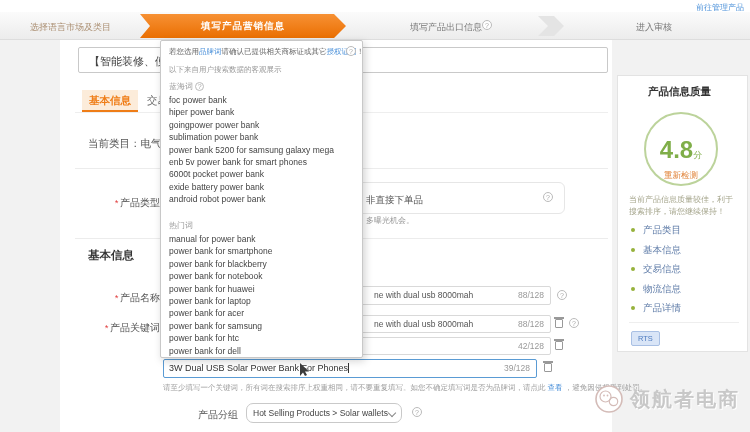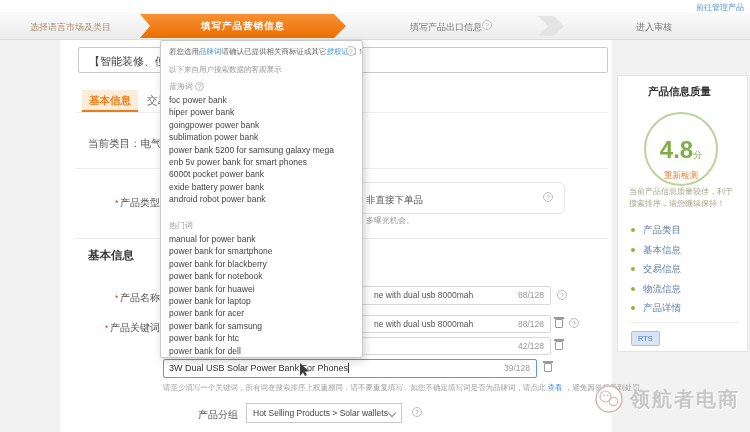--- a/index.html
+++ b/index.html
@@ -84,21 +84,21 @@
   .kw1-q { position:absolute; left:569px; top:318px; }
   .kw2-trash { left:555px; top:341px; }
   .kw3-trash { left:544px; top:363px; }
 
   .kw-hint { position:absolute; left:163px; top:383px; width:450px; font-size:7.5px; color:#a0a0a0; white-space:nowrap; }
   .kw-hint .see { color:#4a90d9; font-weight:normal; cursor:pointer; }
 
   
   .group-label { left:178px; top:408px; width:60px; }
   .group-select { position:absolute; left:246px; top:403px; width:156px; height:20px; background:#fff;
-                  border:1px solid #c9c9c9; border-radius:0; cursor:pointer; }
+                  border:1px solid #c9c9c9; border-radius:7px; cursor:pointer; }
   .group-select .gval { position:absolute; left:6px; top:4px; font-size:8.5px; color:#444; white-space:nowrap; }
   .chevron-down { position:absolute; right:6px; top:6px; width:6px; height:6px;
                   border-right:1px solid #888; border-bottom:1px solid #888; transform:rotate(45deg); }
   .group-q { position:absolute; left:412px; top:407px; }
 
   
   .suggest { position:absolute; left:160px; top:40px; width:203px; height:318px; background:#fff;
              border:1px solid #c8c8c8; border-radius:2px; box-shadow:2px 3px 8px rgba(0,0,0,.18); z-index:10; }
   .sg-notice { position:absolute; left:8px; top:6px; font-size:7.5px; color:#666; white-space:nowrap; }
   .sg-notice .hl { color:#4a90d9; cursor:pointer; }
@@ -114,21 +114,21 @@
 
   
   .quality { position:absolute; left:617px; top:75px; width:131px; height:277px; background:#fff;
              border:1px solid #e3e3e3; z-index:1; }
   .q-title { position:absolute; left:30px; top:9px; font-size:10.5px; font-weight:bold; color:#333; white-space:nowrap; }
   .q-circle { position:absolute; left:26px; top:36px; width:74px; height:74px; border:2px solid #bcd39b;
               border-radius:50%; text-align:center; }
   .q-score { margin-top:24px; font-size:24px; font-weight:bold; color:#7fae49; line-height:24px; }
   .q-score small { font-size:9px; font-weight:normal; color:#7fae49; }
   .q-recheck { font-size:8.5px; color:#e2873f; margin-top:3px; cursor:pointer; }
-  .q-desc { position:absolute; left:11px; top:110px; width:110px; font-size:8px; color:#a5a58c; line-height:1.55; }
+  .q-desc { position:absolute; left:11px; top:118px; width:110px; font-size:8px; color:#a5a58c; line-height:1.55; }
   .q-items { position:absolute; left:13px; top:144px; width:110px; }
   .q-item { position:relative; height:19.5px; line-height:19.5px; padding-left:12px; font-size:9.5px; color:#5f7ca8; cursor:pointer; }
   .q-item .dot { position:absolute; left:0; top:8px; width:4px; height:4px; border-radius:50%; background:#97b23c; }
   .q-rule { position:absolute; left:11px; top:246px; width:110px; height:1px; background:#eee; }
   .q-badge { position:absolute; left:13px; top:255px; padding:2px 6px; background:#d9e5f7; border:1px solid #a9c0e4;
              border-radius:2px; font-size:7.5px; color:#4f7cc0; cursor:pointer; }
 
   
   .mouse-cursor { position:absolute; left:300px; top:363px; width:9px; height:13px; background:#3c3c3c; z-index:20;
                   clip-path:polygon(0 0,0 13px,3px 9.5px,5px 13px,7px 12px,5px 8.5px,9px 8.5px);

